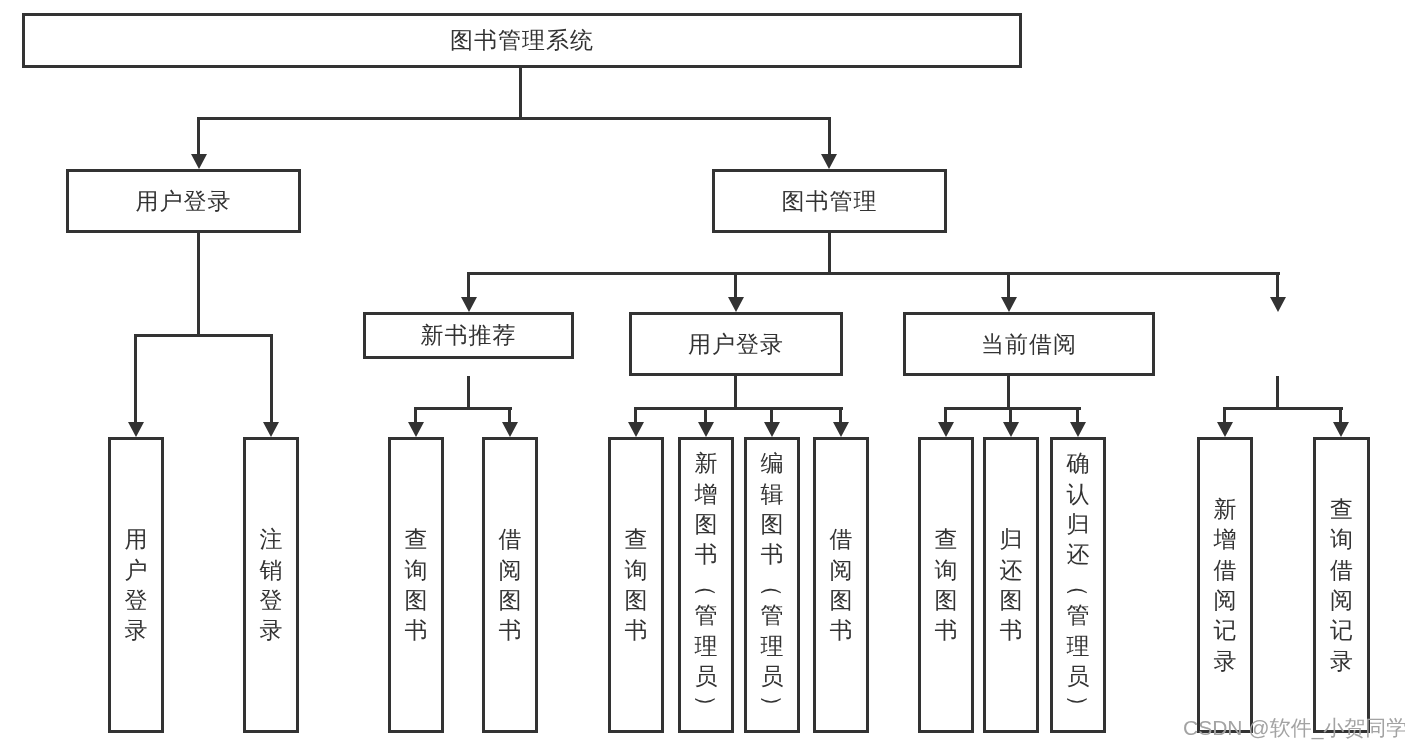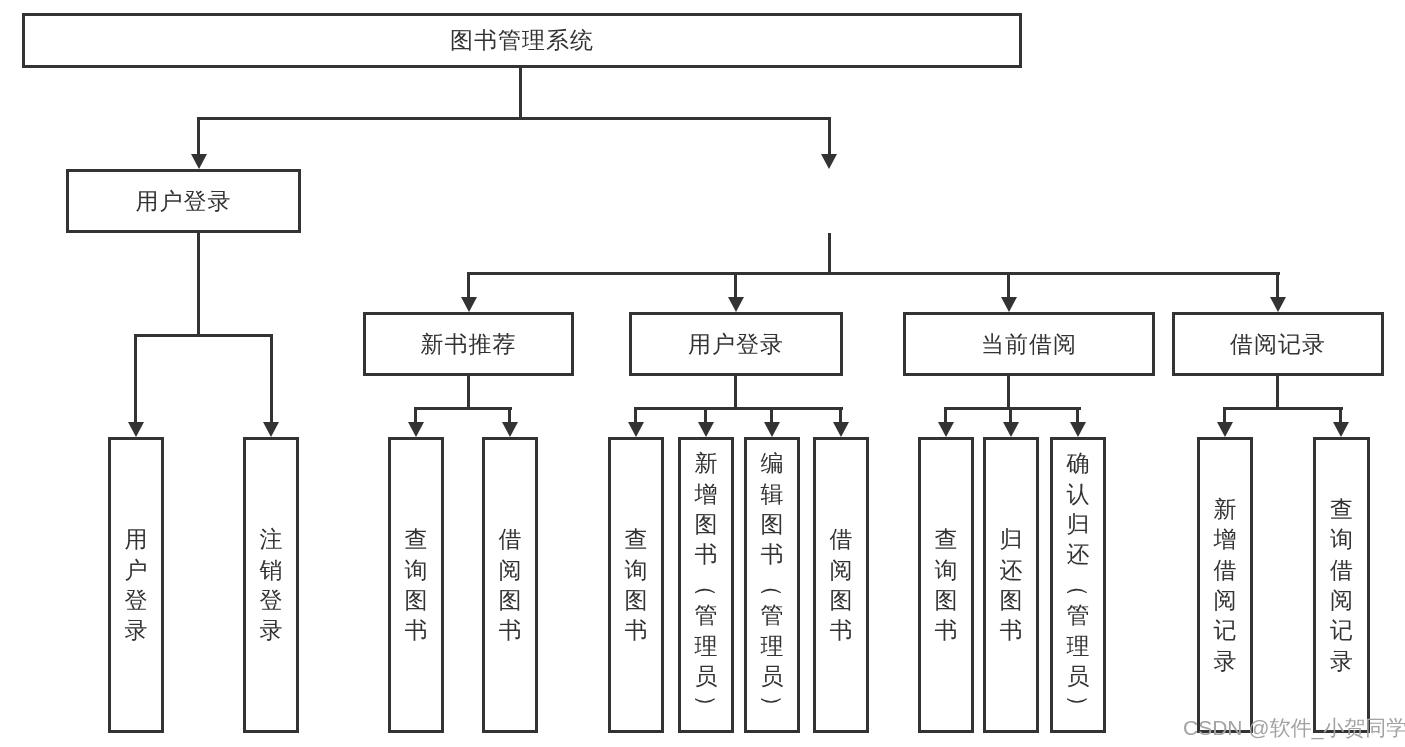--- a/index.html
+++ b/index.html
@@ -35,25 +35,25 @@
   }
 </style>
 </head>
 <body>
 
 <div class="canvas">
 
   <div class="box" style="left:22px;top:13px;width:1000px;height:55px">图书管理系统</div>
 
   <div class="box" style="left:66px;top:169px;width:235px;height:64px">用户登录</div>
-
-  <div class="box" style="left:363px;top:312px;width:211px;height:64px">新书推荐</div>
+  <div class="box" style="left:712px;top:169px;width:235px;height:64px">图书管理</div>
+
+  <div class="box" style="left:363px;top:312px;width:211px;height:47px">新书推荐</div>
   <div class="box" style="left:629px;top:312px;width:214px;height:64px">用户登录</div>
   <div class="box" style="left:903px;top:312px;width:252px;height:64px">当前借阅</div>
-  <div class="box" style="left:1172px;top:312px;width:212px;height:64px">借阅记录</div>
 
   <div class="box v" style="left:108px;top:437px;width:56px;height:296px">
       <span class="vchar">用</span>
       <span class="vchar">户</span>
       <span class="vchar">登</span>
       <span class="vchar">录</span>
     </div>
   <div class="box v" style="left:243px;top:437px;width:56px;height:296px">
       <span class="vchar">注</span>
       <span class="vchar">销</span>

